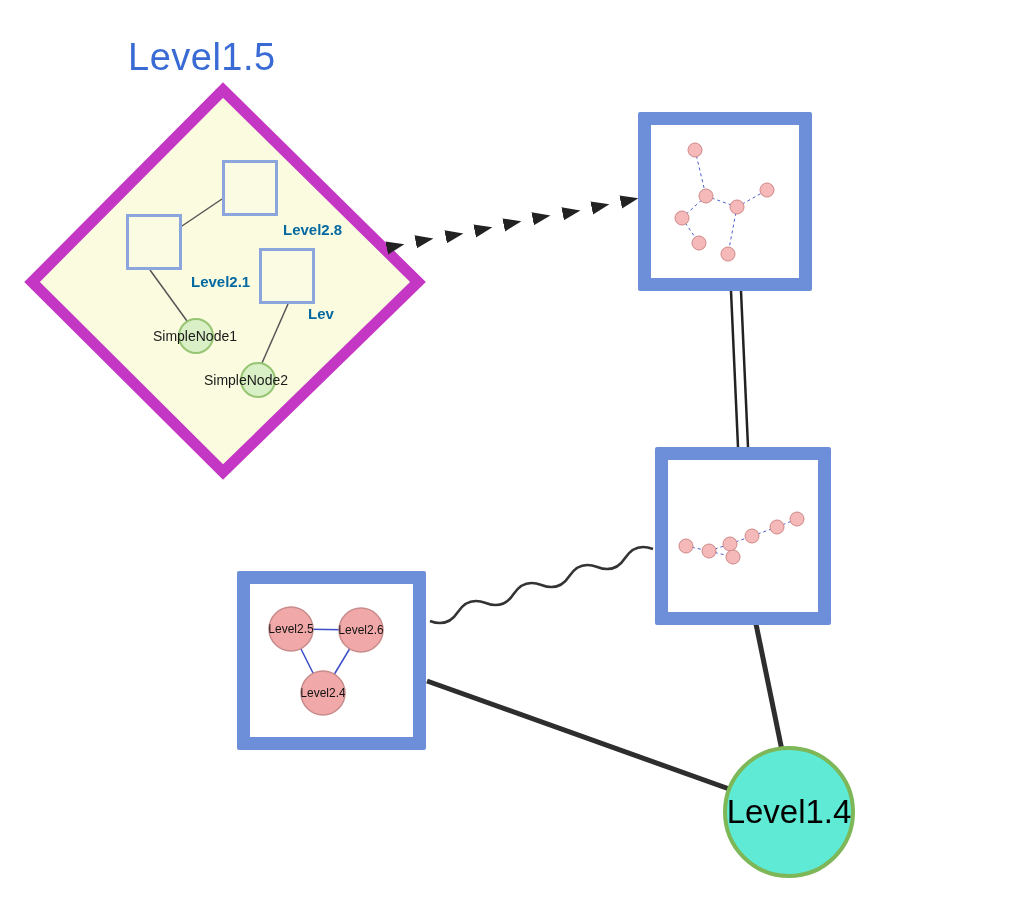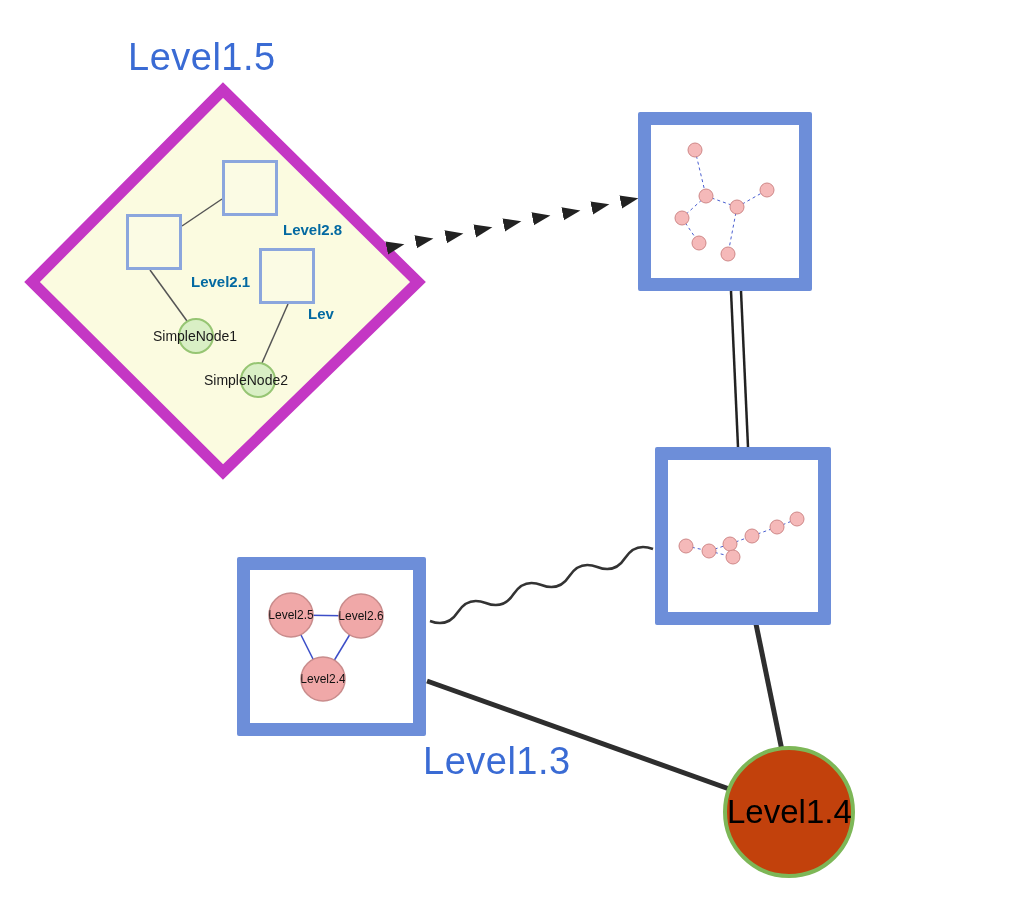--- a/index.html
+++ b/index.html
@@ -14,22 +14,22 @@
 
   .group-box { position:absolute; border:13px solid #6d8ed9; background:#ffffff; border-radius:2px; }
   .group-box svg { display:block; }
 
   .inner-square { position:absolute; border:3px solid #8ba6dd; background:rgba(255,255,255,0.15); }
 
   .green-small { position:absolute; width:36px; height:36px; border-radius:50%;
                  background:#d9efc5; border:2px solid #96c573; transform:translate(-50%,-50%); }
 
   .circle-node { position:absolute; left:723px; top:746px; width:132px; height:132px;
-                 border-radius:50%; background:#c2410c; border:4px solid #7db757;
-                 display:flex; align-items:center; }
+                 border-radius:50%; background:#5eead4; border:4px solid #7db757;
+                 display:flex; align-items:center; justify-content:center; }
   .circle-node span { font-size:33px; color:#000; white-space:nowrap; }
 </style>
 </head>
 <body>
 
 <div id="canvas">
 
   <svg class="layer" width="1026" height="900">
     <defs>
       <marker id="ah" viewBox="0 0 10 10" refX="5" refY="5" markerUnits="userSpaceOnUse" markerWidth="19" markerHeight="19" orient="auto">
@@ -109,21 +109,21 @@
         <circle cx="41" cy="91" r="7"></circle>
         <circle cx="62" cy="84" r="7"></circle>
         <circle cx="84" cy="76" r="7"></circle>
         <circle cx="109" cy="67" r="7"></circle>
         <circle cx="129" cy="59" r="7"></circle>
         <circle cx="65" cy="97" r="7"></circle>
       </g>
     </svg>
   </div>
 
-  <div class="group-box" style="left:237px; top:557px; width:189px; height:179px;">
+  <div class="group-box" style="left:237px; top:571px; width:189px; height:179px;">
     <svg width="163" height="153">
       <defs>
         <clipPath id="clip-c1">
             <circle cx="41" cy="45" r="22"></circle>
           </clipPath>
         <clipPath id="clip-c2">
             <circle cx="111" cy="46" r="22"></circle>
           </clipPath>
         <clipPath id="clip-c3">
             <circle cx="73" cy="109" r="22"></circle>
@@ -145,15 +145,14 @@
         <text x="73" y="113" clip-path="url(#clip-c3)">Level2.4</text>
       </g>
     </svg>
   </div>
 
   <div class="circle-node">
     <span>Level1.4</span>
   </div>
 
   <div class="big-label" style="left:128px; top:36px;">Level1.5</div>
-  <div class="big-label" style="left:423px; top:740px;">Level1.3</div>
 
 </div>
 
 </body></html>

